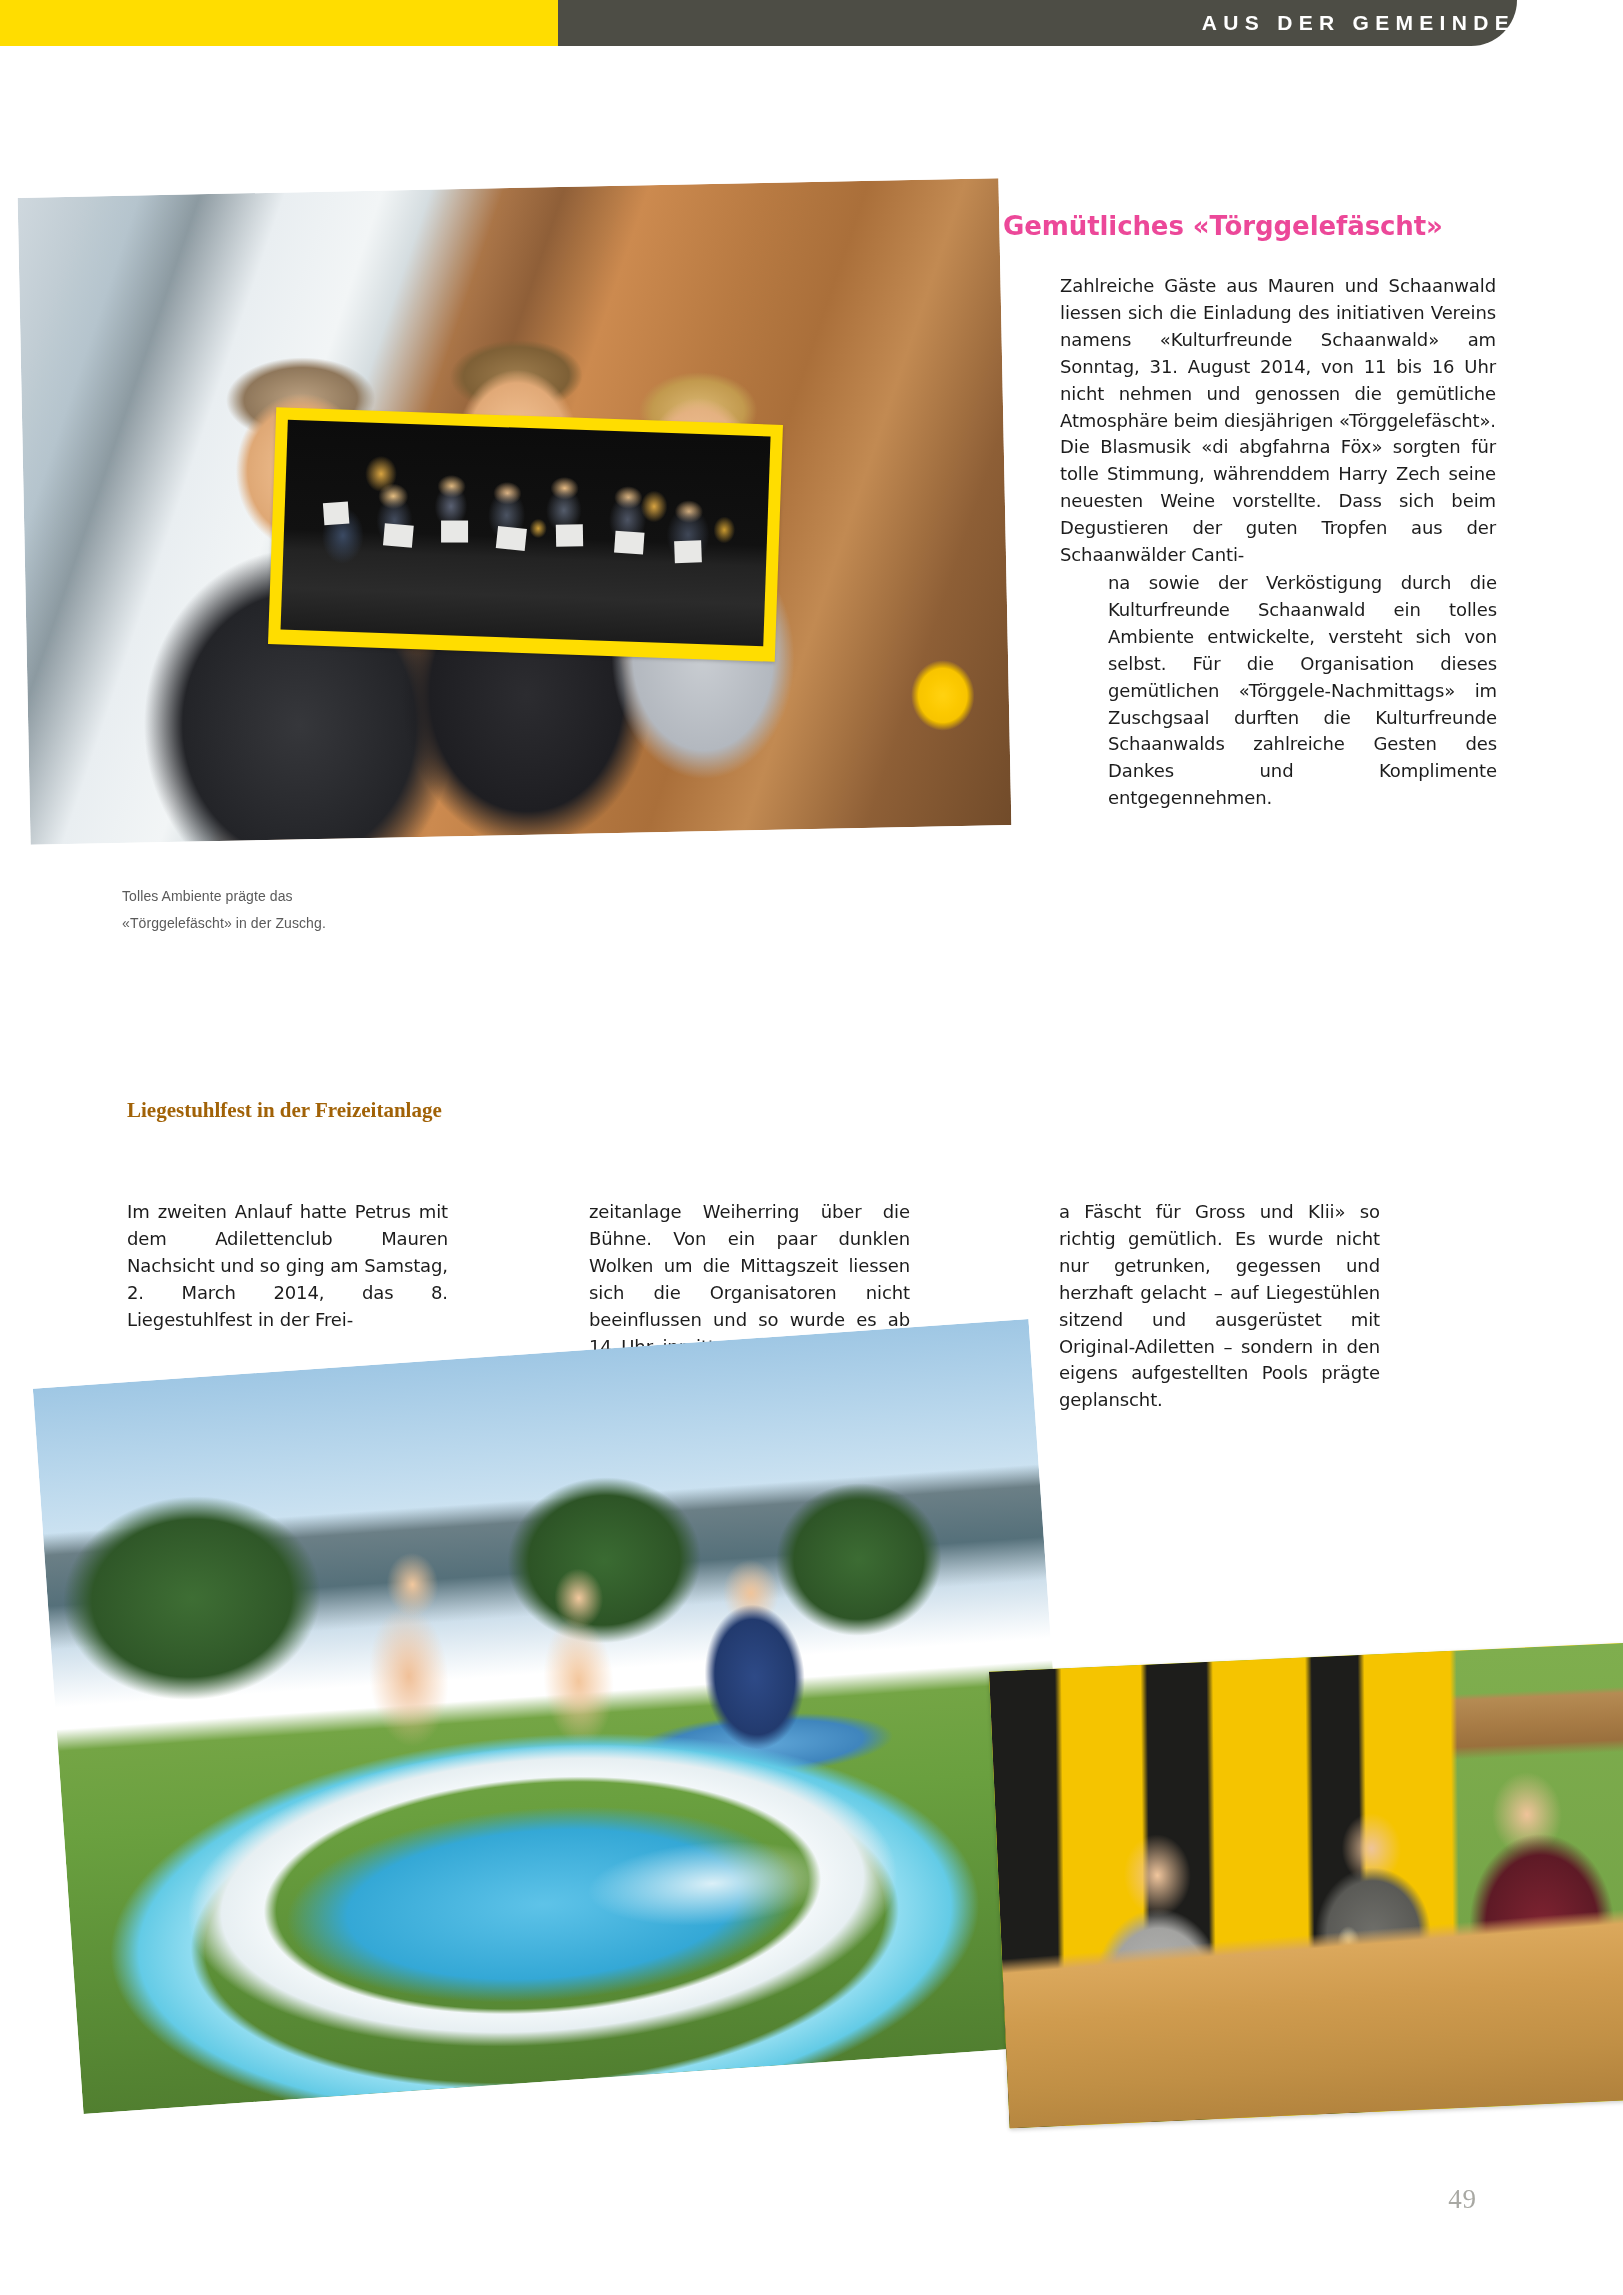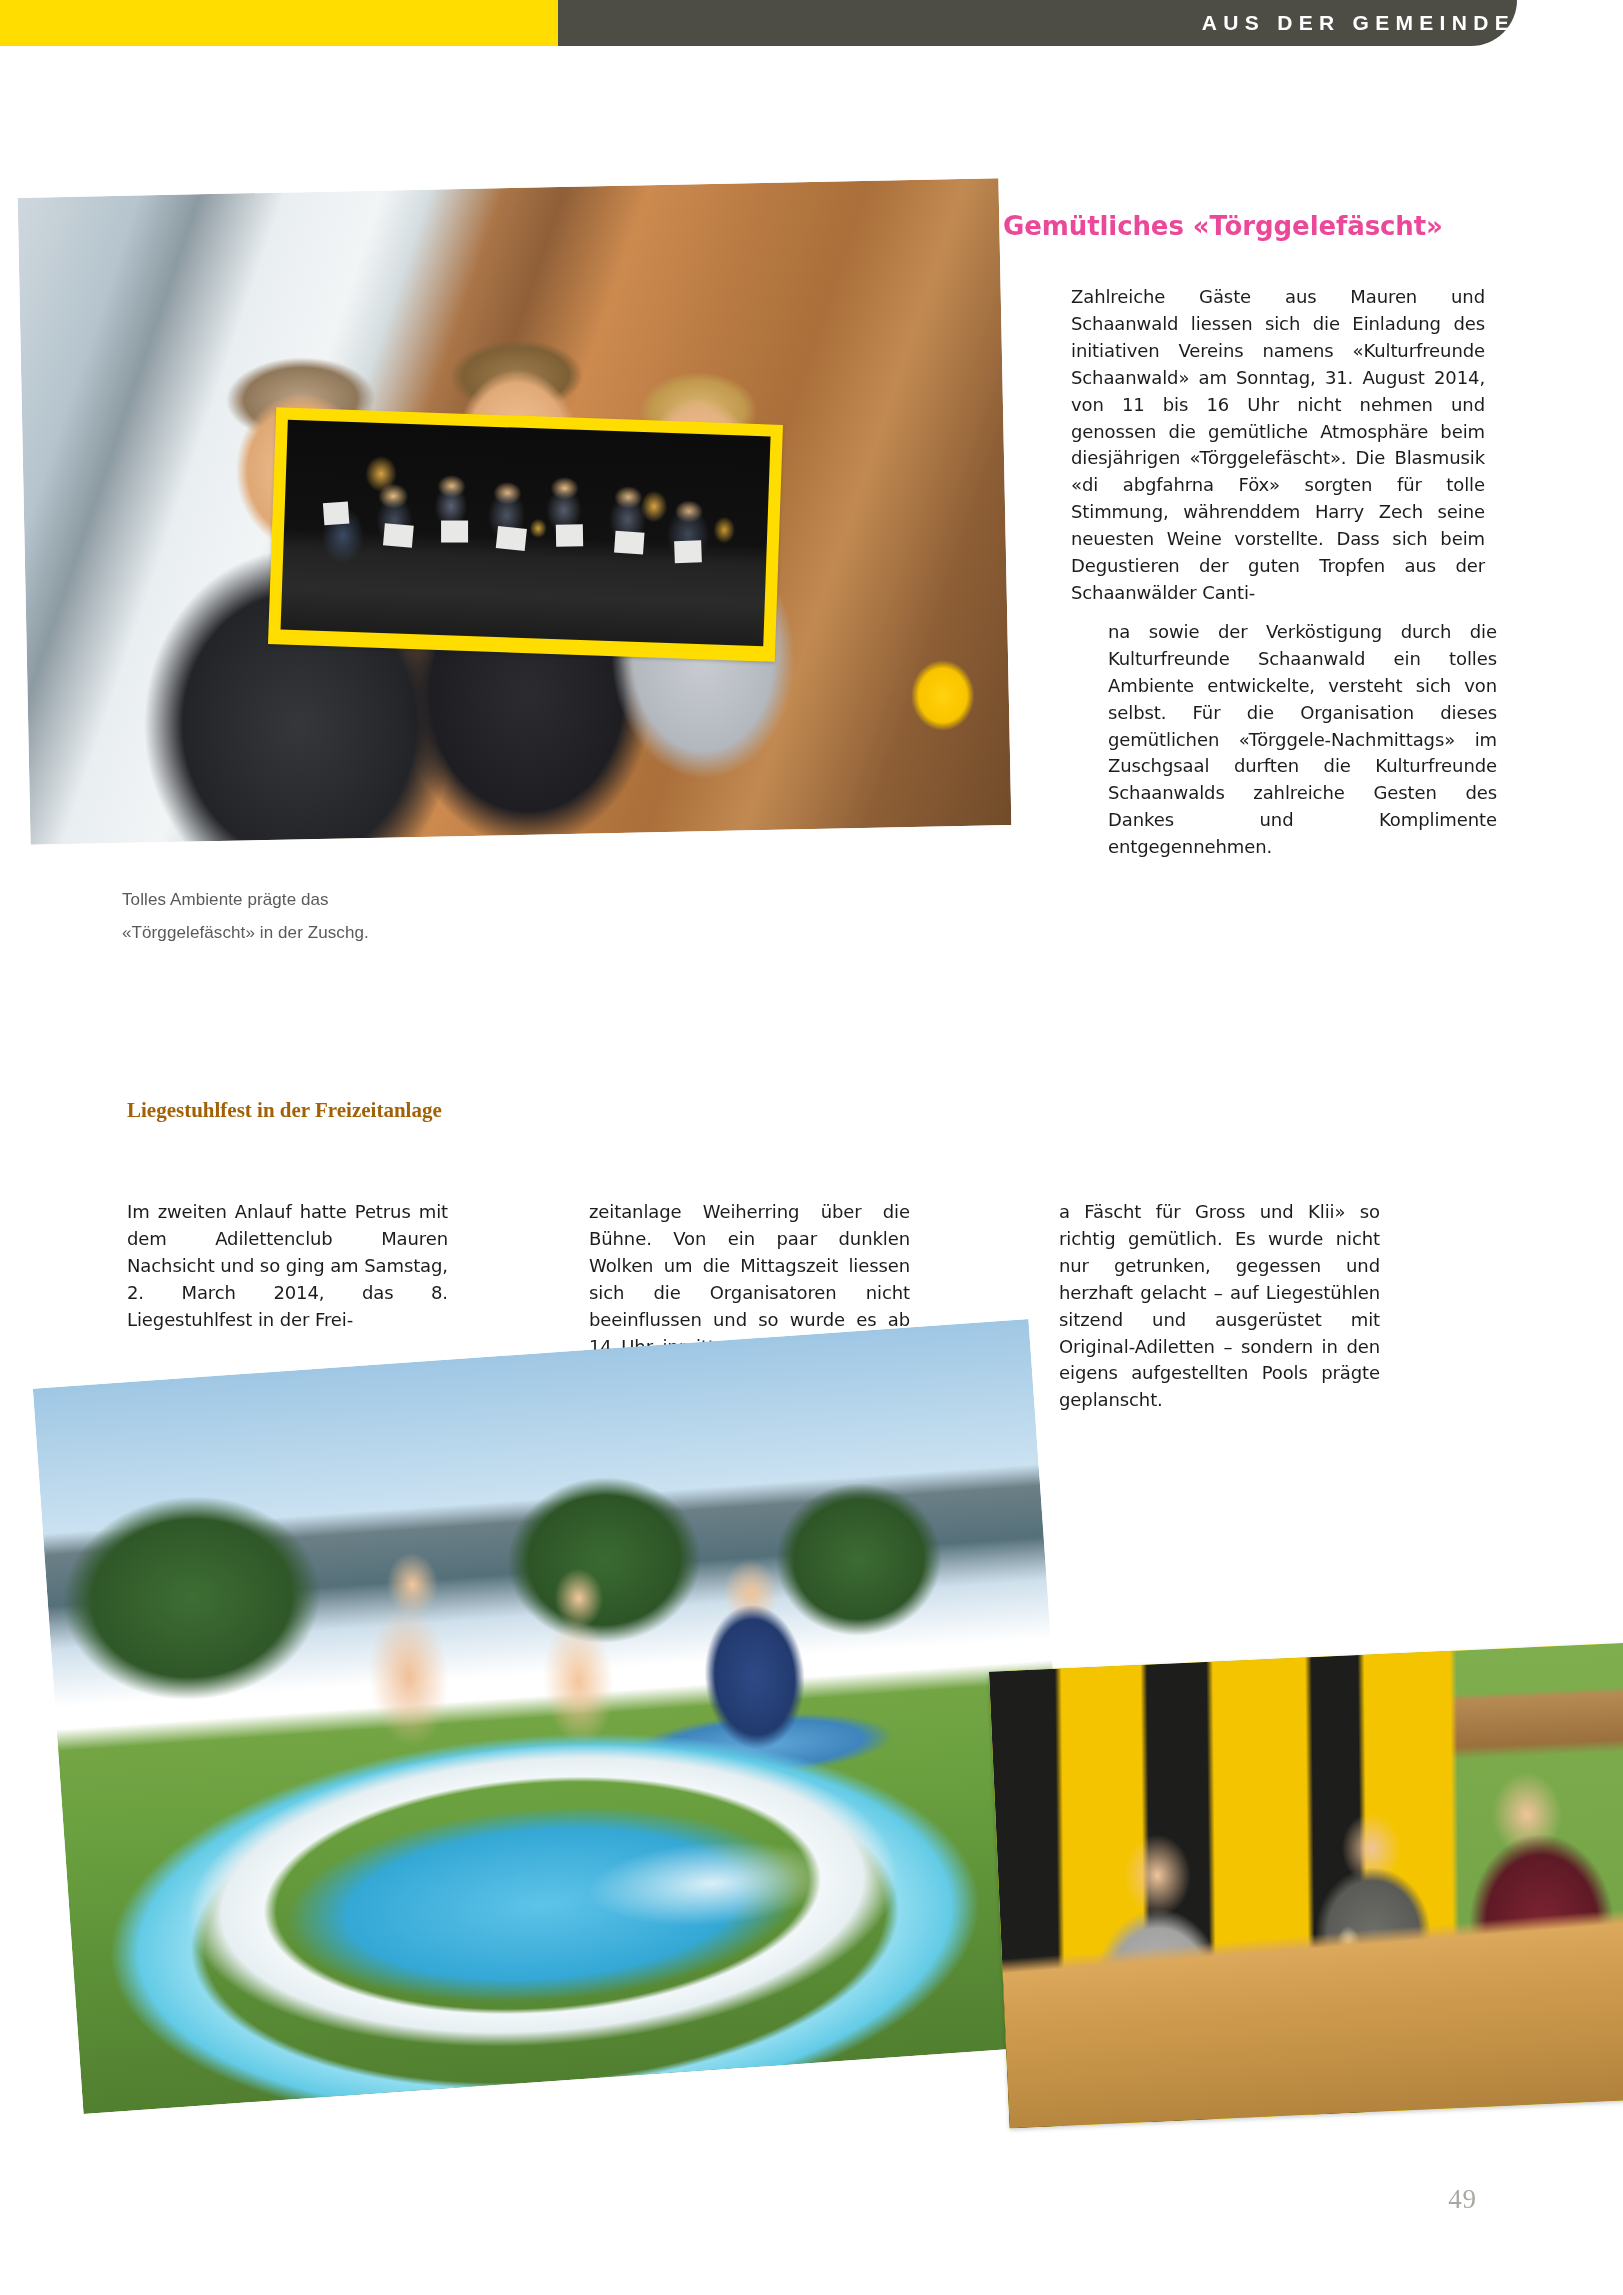--- a/index.html
+++ b/index.html
@@ -193,21 +193,21 @@
     background-repeat:no-repeat;
     background-position:
       0 0,0 0,0 0,0 0,0 0,0 0,0 0,0 0,0 0,0 0,0 0,
       0 0, 0 0, 0 0;
   }
 
   
   #caption-band {
     position:absolute; left:122px; top:883px; width:254px;
     font-family:"Liberation Sans", sans-serif;
-    font-size:17px; line-height:1.95;
+    font-size:14px; line-height:1.95;
     color:#5a5a5a;
     letter-spacing:0.1px;
   }
 
   
   #headline-toerggele {
     position:absolute; left:1003px; top:211px; width:440px;
     font-family:"DejaVu Sans", sans-serif;
     font-size:26px; font-weight:700; color:#ec4899;
     letter-spacing:-0.1px;
@@ -225,21 +225,21 @@
     line-height:1.495;
     color:#1c1c1c;
     text-align:justify;
     hyphens:none;
     letter-spacing:-0.1px;
   }
   
   #col-toerggele {
     position:absolute; left:1059px; top:272px; width:438px;
   }
-  #col-toerggele p { margin:12px; }
+  #col-toerggele p { margin:1px; }
   
   #col-toerggele .narrow {
     width:389px; margin-left:49px; text-align:justify;
   }
 
   #col1 { position:absolute; left:127px;  top:1199px; width:321px; }
   #col2 { position:absolute; left:589px;  top:1199px; width:321px; }
   #col3 { position:absolute; left:1059px; top:1199px; width:321px; }
   #col1 p, #col2 p, #col3 p { margin:0; }
 

